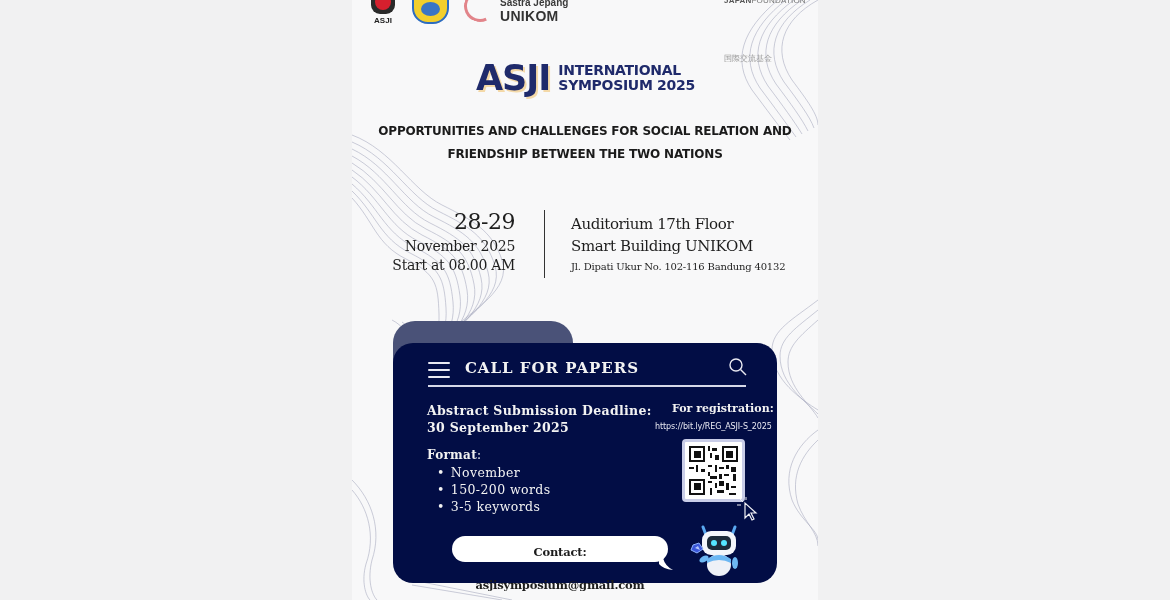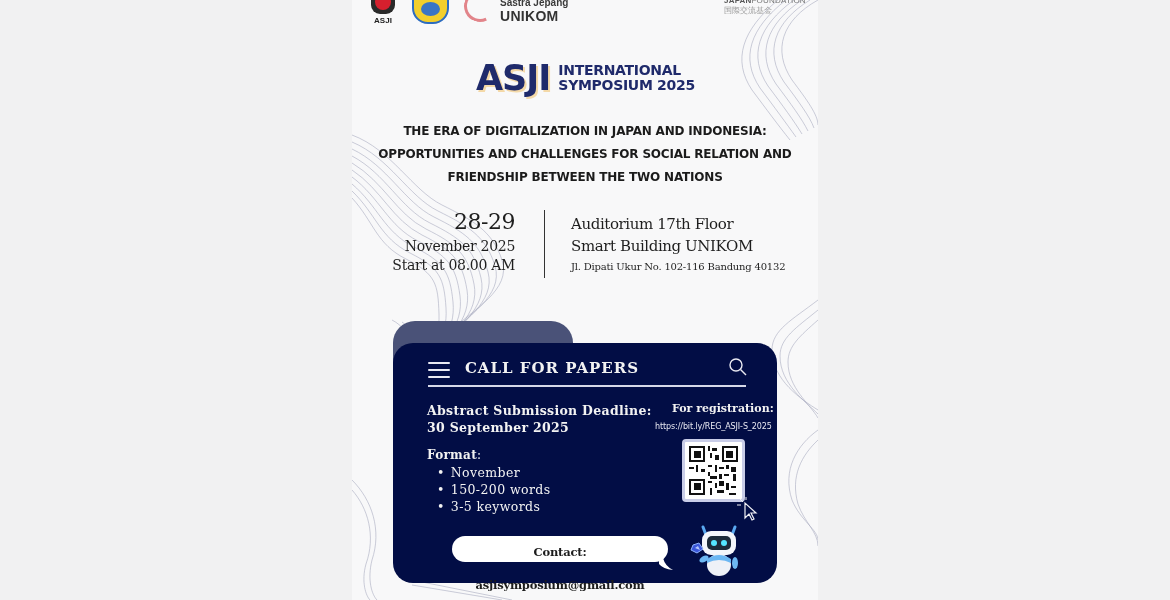--- a/index.html
+++ b/index.html
@@ -25,21 +25,21 @@
 
   .logo-sastra { position: absolute; left: 110px; top: -10px; width: 40px; height: 34px; }
   .logo-sastra .arc { position: absolute; left: 2px; top: 0; width: 32px; height: 32px; border-radius: 50%; border: 3px solid #e2848a; border-right-color: transparent; border-top-color: transparent; transform: rotate(20deg); }
   .sastra-text { position: absolute; left: 148px; top: -3px; }
   .sastra-text .small { font-size: 10px; color: #3a3a3a; font-weight: bold; display: block; line-height: 12px; }
   .sastra-text .big { font-size: 14px; color: #333; font-weight: bold; display: block; line-height: 14px; letter-spacing: 0.3px; }
 
   .japan-f { position: absolute; left: 372px; top: -4px; }
   .japan-f .l1 { font-size: 8px; color: #777; display: block; line-height: 10px; letter-spacing: 0.2px; }
   .japan-f .l1 b { color: #555; }
-  .japan-f .l2 { font-size: 8px; color: #999; display: block; line-height: 10px; }
+  .japan-f .l2 { font-size: 8px; color: #999; display: block; line-height: 10px; margin-top: 48px; }
 
   
   .title-row { position: absolute; left: 124px; top: 60px; display: flex; align-items: center; }
   .asji-big { font-size: 35px; font-weight: 900; color: #1f2a6b; letter-spacing: -1px; line-height: 36px; text-shadow: 2px 2px 0 #f4d9a8; font-family: "DejaVu Sans", sans-serif; }
   .intl { margin-left: 8px; font-size: 14px; font-weight: bold; color: #1f2a6b; line-height: 15px; font-family: "DejaVu Sans", sans-serif; letter-spacing: -0.3px; }
 
   .theme { position: absolute; left: 0; top: 120px; width: 466px; text-align: center; font-weight: bold; font-size: 12px; color: #1b1b1b; line-height: 23px; font-family: "DejaVu Sans", sans-serif; letter-spacing: -0.2px; }
 
   
   .date-block { position: absolute; right: 303px; top: 208px; text-align: right; font-family: "DejaVu Serif", serif; color: #1e1e1e; }
@@ -135,21 +135,20 @@
 
     <div class="title-row">
       <span class="asji-big">ASJI</span>
       <span class="intl">
         <span>INTERNATIONAL</span><br>
         <span>SYMPOSIUM 2025</span>
       </span>
     </div>
 
     <div class="theme">
-      <div>THE ERA OF DIGITALIZATION IN JAPAN AND INDONESIA:</div>
       <div>OPPORTUNITIES AND CHALLENGES FOR SOCIAL RELATION AND</div>
       <div>FRIENDSHIP BETWEEN THE TWO NATIONS</div>
     </div>
 
     <div class="date-block">
       <span class="days">28-29</span>
       <span class="month">November 2025</span>
       <span class="start">Start at 08.00 AM</span>
     </div>
     <div class="vdivider"></div>

